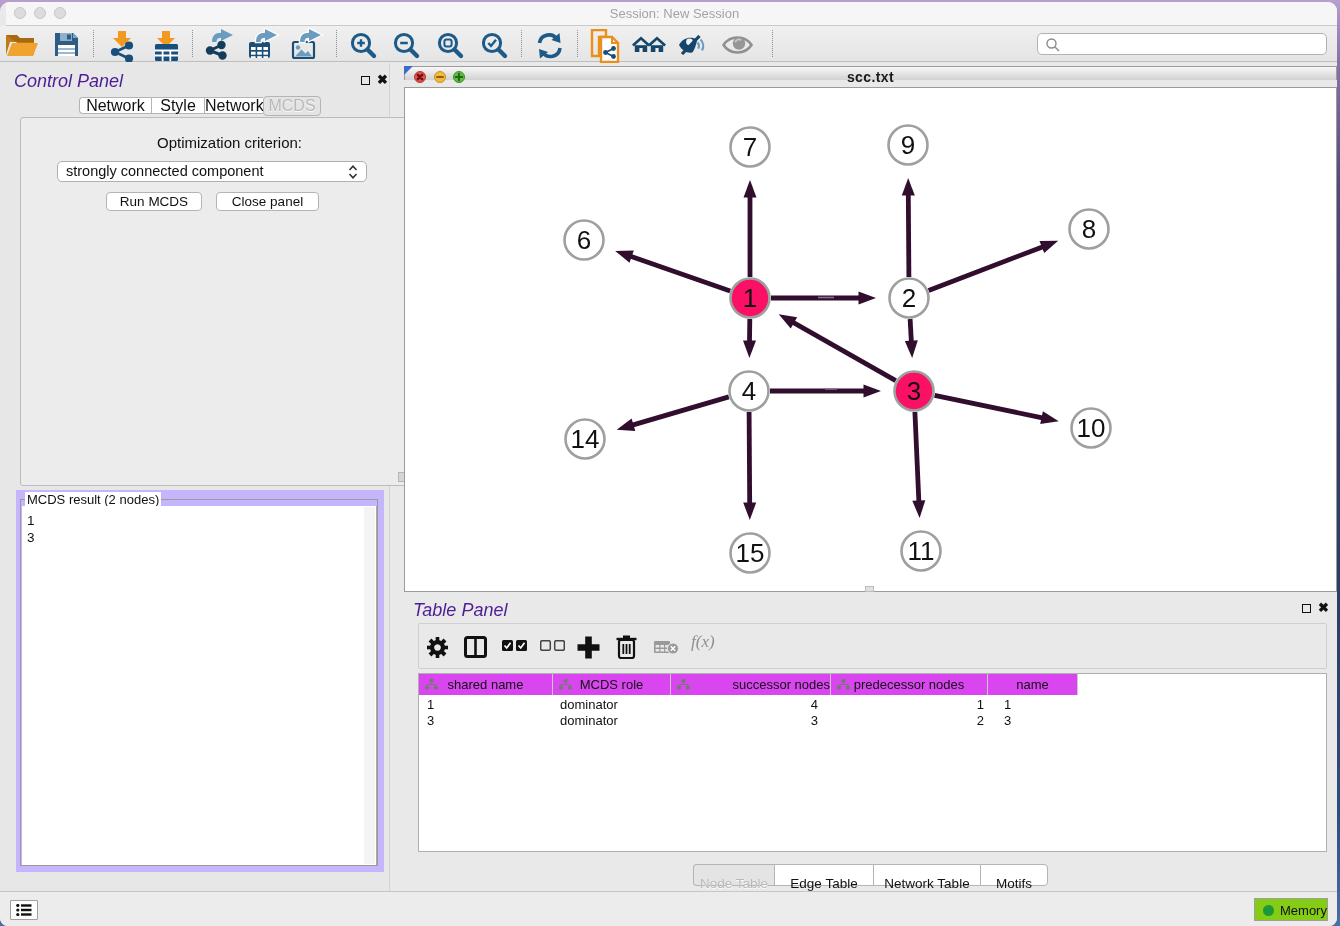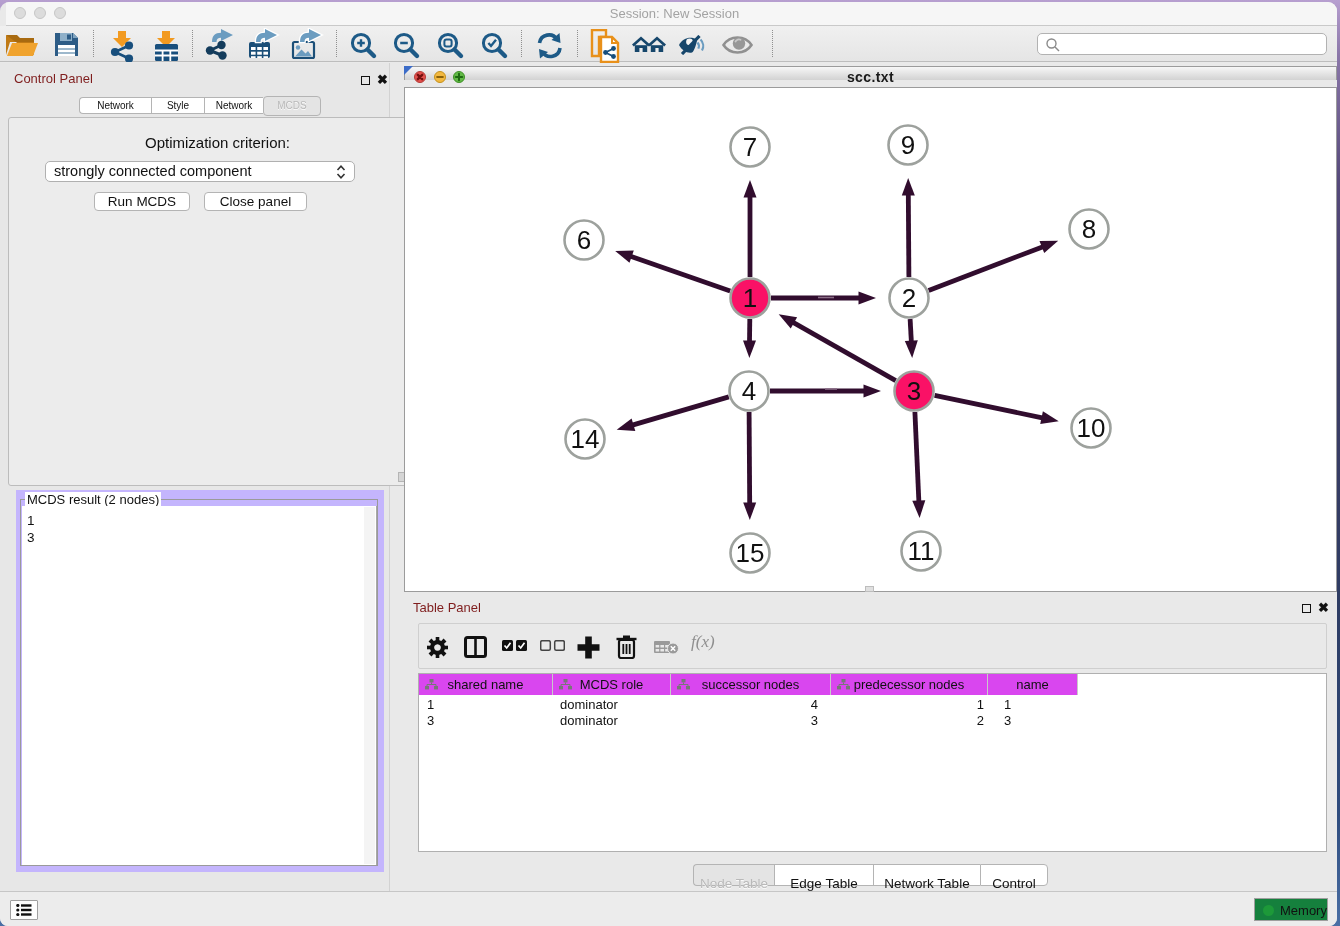--- a/index.html
+++ b/index.html
@@ -20,31 +20,31 @@
   
   #toolbar { position:absolute; left:0; top:24px; width:100%; height:36px;
              background:linear-gradient(#f0f0f0,#e5e5e5); border-bottom:1px solid #bdbdbd; }
   .tsep { position:absolute; top:4px; height:27px; width:0;
           border-left:1px dotted #8f8f8f; }
   .ticon { position:absolute; top:0; }
   #searchbox { position:absolute; left:1037px; top:7px; width:290px; height:22px;
                background:#fff; border:1px solid #b2b2b2; border-radius:5px; }
   
   #cpanel { position:absolute; left:0; top:61px; width:390px; height:830px; background:#e7e7e7; border-right:1px solid #d2d2d2; }
-  .ptitle { font-size:13px; color:#7f1d1d; }
+  .ptitle { font-size:18px; color:#4c1d95;font-style:italic; }
   .sq { position:absolute; width:9px; height:9px; border:1.5px solid #111; }
   .cross { position:absolute; font-size:13px; font-weight:bold; color:#111; line-height:10px; }
-  .tabs { position:absolute; display:flex; font-size:10px; }
+  .tabs { position:absolute; display:flex; font-size:16px; }
   .tab { border:1px solid #b4b4b4; border-right:none; background:#fff; color:#111;
          padding:1px 0 2px; height:17px; line-height:14px; text-align:center; }
   .tab.first { border-radius:4px 0 0 4px; }
   .tab.last { border-radius:0 4px 4px 0; border-right:1px solid #b4b4b4; }
   .tab.gray { background:#e4e4e4; color:#b9b9b9; text-shadow:0 1px 0 #fafafa; }
   .tabs .tab.gray { height:20px; margin-top:-1px; padding-top:2px; border-radius:4px; }
-  #cpcontent { position:absolute; left:8px; top:54px; width:419px; height:369px;
+  #cpcontent { position:absolute; left:20px; top:54px; width:419px; height:369px;
                background:#ececec; border:1px solid #bcbcbc; border-radius:3px; }
   #optlabel { position:absolute; left:0; top:16px; width:100%; text-align:center;
               font-size:15px; color:#111; }
   #combo { position:absolute; left:36px; top:43px; width:310px; height:21px; background:#fff;
            border:1px solid #b0b0b0; border-radius:5px; font-size:14.5px; color:#111;
            line-height:19px; padding-left:8px; }
   .btn { position:absolute; height:19px; background:#fff; border:1px solid #b4b4b4;
          border-radius:4px; font-size:13.5px; color:#111; text-align:center; line-height:17px; }
   #results { position:absolute; left:16px; top:427px; width:368px; height:382px; background:#c4b5fd; }
   #fieldset { position:absolute; left:4px; top:9px; width:358px; height:367px;
@@ -419,21 +419,21 @@
               <rect x="0" y="7" width="4" height="3.4" fill="#777"></rect>
               <rect x="9" y="7" width="4" height="3.4" fill="#777"></rect>
               <path d="M6.5 3.4 L6.5 5.5 M2 7 L2 5.5 L11 5.5 L11 7" stroke="#777" fill="none"></path>
             </svg>shared name</div>
       <div class="thead" style="left:134px;width:118px;"><svg class="hico" width="13" height="11" viewBox="0 0 13 11">
               <rect x="4.5" y="0" width="4" height="3.4" fill="#777"></rect>
               <rect x="0" y="7" width="4" height="3.4" fill="#777"></rect>
               <rect x="9" y="7" width="4" height="3.4" fill="#777"></rect>
               <path d="M6.5 3.4 L6.5 5.5 M2 7 L2 5.5 L11 5.5 L11 7" stroke="#777" fill="none"></path>
             </svg>MCDS role</div>
-      <div class="thead" style="left:252px;width:160px;"><svg class="hico" width="13" height="11" viewBox="0 0 13 11">
+      <div class="thead" style="left:252px;width:160px;text-align:right;"><svg class="hico" width="13" height="11" viewBox="0 0 13 11">
               <rect x="4.5" y="0" width="4" height="3.4" fill="#777"></rect>
               <rect x="0" y="7" width="4" height="3.4" fill="#777"></rect>
               <rect x="9" y="7" width="4" height="3.4" fill="#777"></rect>
               <path d="M6.5 3.4 L6.5 5.5 M2 7 L2 5.5 L11 5.5 L11 7" stroke="#777" fill="none"></path>
             </svg>successor nodes</div>
       <div class="thead" style="left:412px;width:157px;"><svg class="hico" width="13" height="11" viewBox="0 0 13 11">
               <rect x="4.5" y="0" width="4" height="3.4" fill="#777"></rect>
               <rect x="0" y="7" width="4" height="3.4" fill="#777"></rect>
               <rect x="9" y="7" width="4" height="3.4" fill="#777"></rect>
               <path d="M6.5 3.4 L6.5 5.5 M2 7 L2 5.5 L11 5.5 L11 7" stroke="#777" fill="none"></path>
@@ -447,35 +447,35 @@
       <div class="trow" style="left:8px;top:39px;">3</div>
       <div class="trow" style="left:141px;top:39px;">dominator</div>
       <div class="trow" style="left:252px;top:39px;width:147px;text-align:right;">3</div>
       <div class="trow" style="left:412px;top:39px;width:153px;text-align:right;">2</div>
       <div class="trow" style="left:585px;top:39px;">3</div>
     </div>
     <div class="btabs" style="left:289px;">
       <div class="tab first gray" style="width:81px;">Node Table</div>
       <div class="tab" style="width:99px;">Edge Table</div>
       <div class="tab" style="width:107px;">Network Table</div>
-      <div class="tab last" style="width:68px;">Control</div>
+      <div class="tab last" style="width:68px;">Motifs</div>
     </div>
   </div>
 
   <div id="statusbar">
     <div class="abs" style="left:10px;top:8px;width:28px;height:20px;background:#fdfdfd;border:1px solid #9f9f9f;border-radius:1px;">
       <svg width="16" height="12" viewBox="0 0 16 12" style="position:absolute;left:5px;top:3px;">
         <circle cx="1.8" cy="1.5" r="1.6" fill="#111"></circle>
             <circle cx="1.8" cy="6" r="1.6" fill="#111"></circle>
             <circle cx="1.8" cy="10.5" r="1.6" fill="#111"></circle>
         <rect x="5" y="0.3" width="10.5" height="2.4" fill="#111"></rect>
             <rect x="5" y="4.8" width="10.5" height="2.4" fill="#111"></rect>
             <rect x="5" y="9.3" width="10.5" height="2.4" fill="#111"></rect>
       </svg>
     </div>
-    <div class="abs" style="left:1254px;top:6px;width:74px;height:23px;background:#15803d;border:1px solid #9e9e9e;padding-left:29px;">
+    <div class="abs" style="left:1254px;top:6px;width:74px;height:23px;background:#84cc16;border:1px solid #9e9e9e;padding-left:29px;">
       <div class="abs" style="left:8px;top:5.5px;width:11px;height:11px;border-radius:50%;background:#1d9939;"></div>
       <div class="abs" style="left:25px;top:4px;font-size:13px;color:#111;">Memory</div>
     </div>
   </div>
 
 </div>
 </div>
 
 </body></html>

